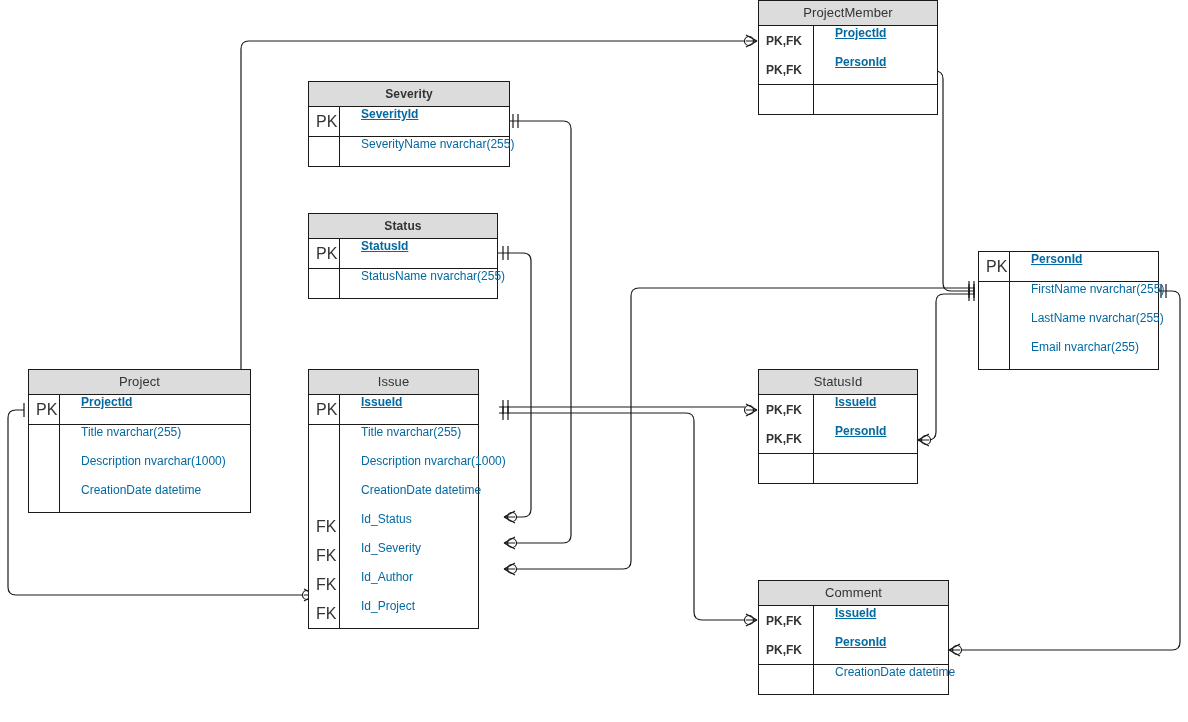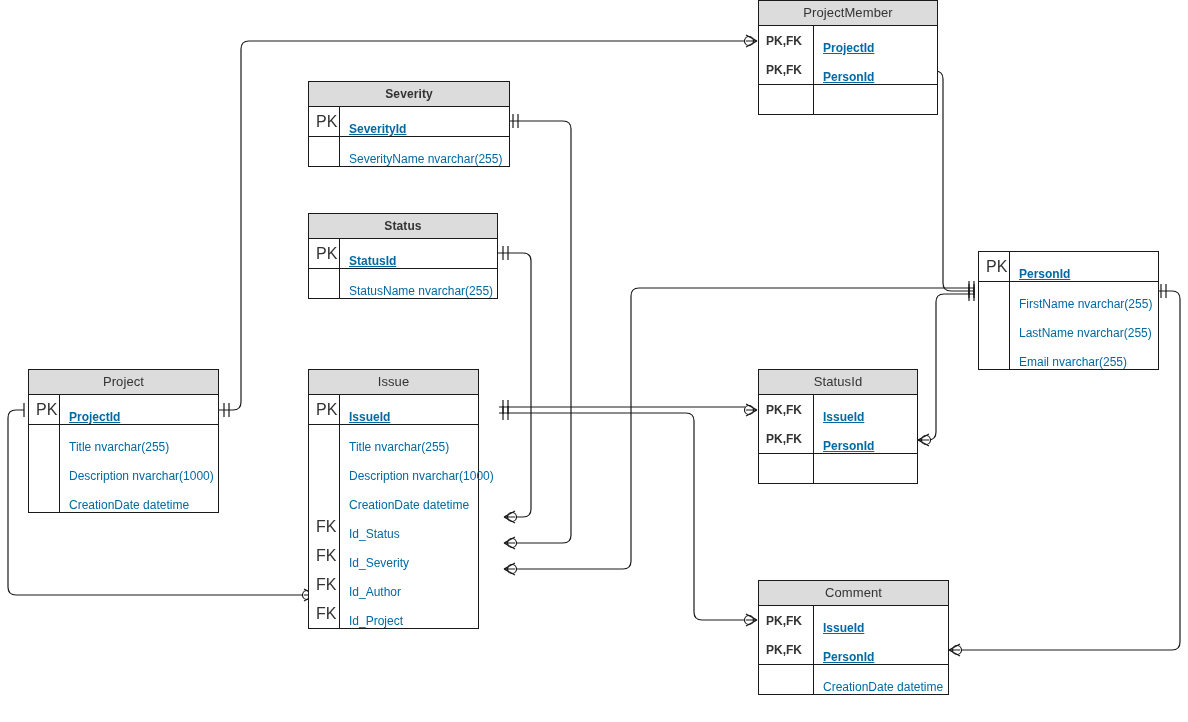--- a/index.html
+++ b/index.html
@@ -23,22 +23,23 @@
     text-align:center;
     font-size:13px;
     line-height:24px;
     height:24px;
     color:#333333;
     letter-spacing:.1px;
   }
   .ent-title.bold{font-weight:bold;font-size:12px;text-align:center;}
   .row{
     display:flex;
-    align-items:flex-end;
+    align-items:flex-start;
     box-sizing:border-box;
+    gap:12px;
   }
   .sect{border-bottom:1px solid #1a1a1a;}
   .sect:last-child{border-bottom:none;}
   .key{
     box-sizing:border-box;
     border-right:1px solid #1a1a1a;
     font-size:16px;
     color:#333333;
     display:flex;align-items:center;
     padding-left:7px;
@@ -186,21 +187,21 @@
           <div class="row rowh">
             <div class="key" style="width: 31px;"></div>
             <div class="fld">LastName nvarchar(255)</div>
           </div>
           <div class="row rowh">
             <div class="key" style="width: 31px;"></div>
             <div class="fld">Email nvarchar(255)</div>
           </div>
         </div>
       </div>
-      <div class="entity" style="left: 28px; top: 369px; width: 191px;">
+      <div class="entity" style="left: 28px; top: 369px; width: 223px;">
         <div class="ent-title">Project</div>
         <div class="sect">
           <div class="row rowh">
             <div class="key" style="width: 31px;">PK</div>
             <div class="fld pk">ProjectId</div>
           </div>
         </div>
         <div class="sect">
           <div class="row rowh">
             <div class="key" style="width: 31px;"></div>

